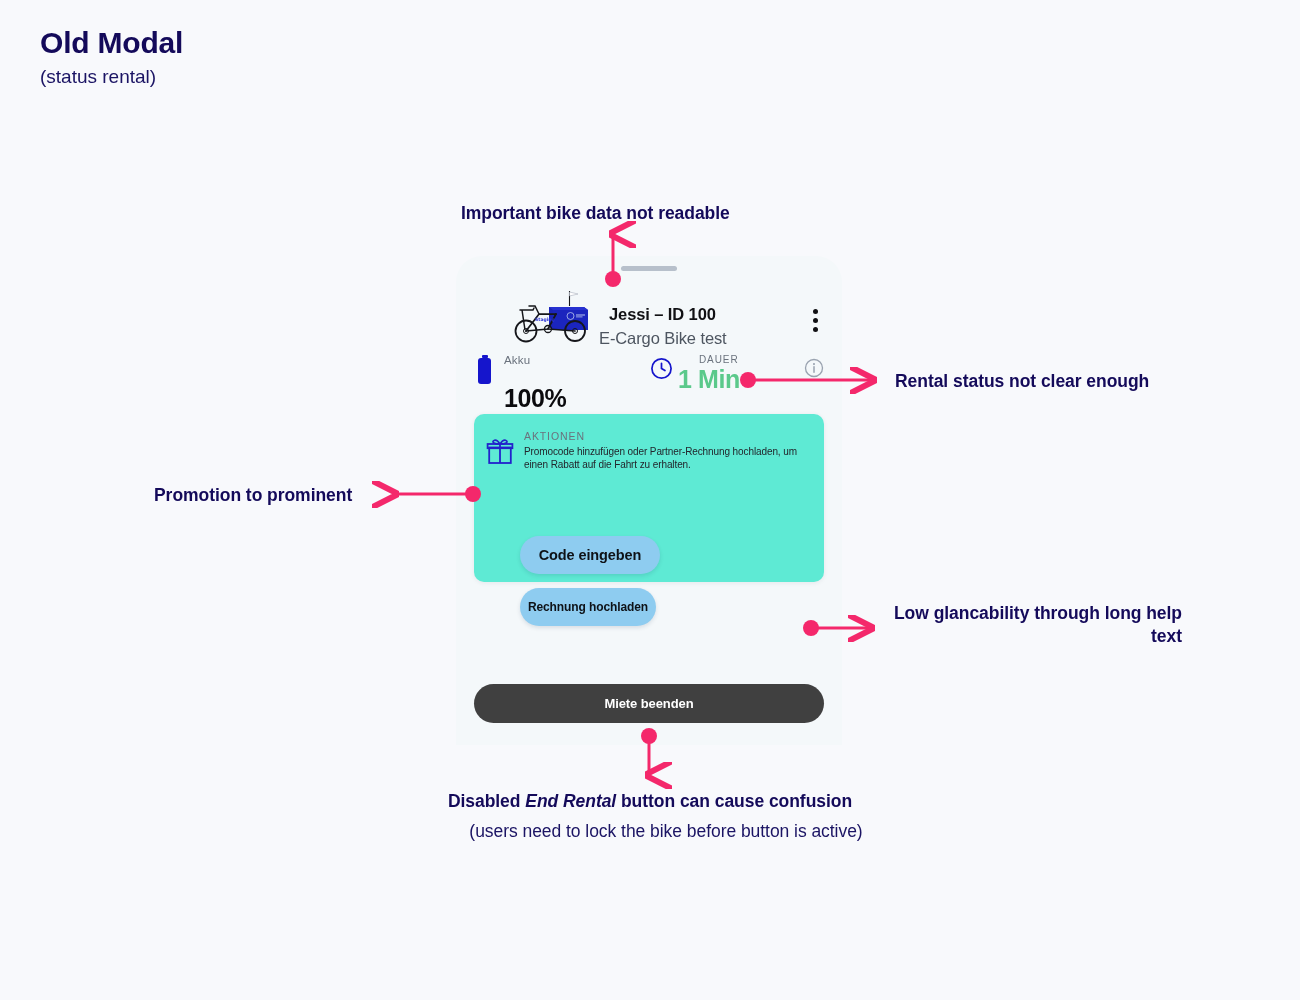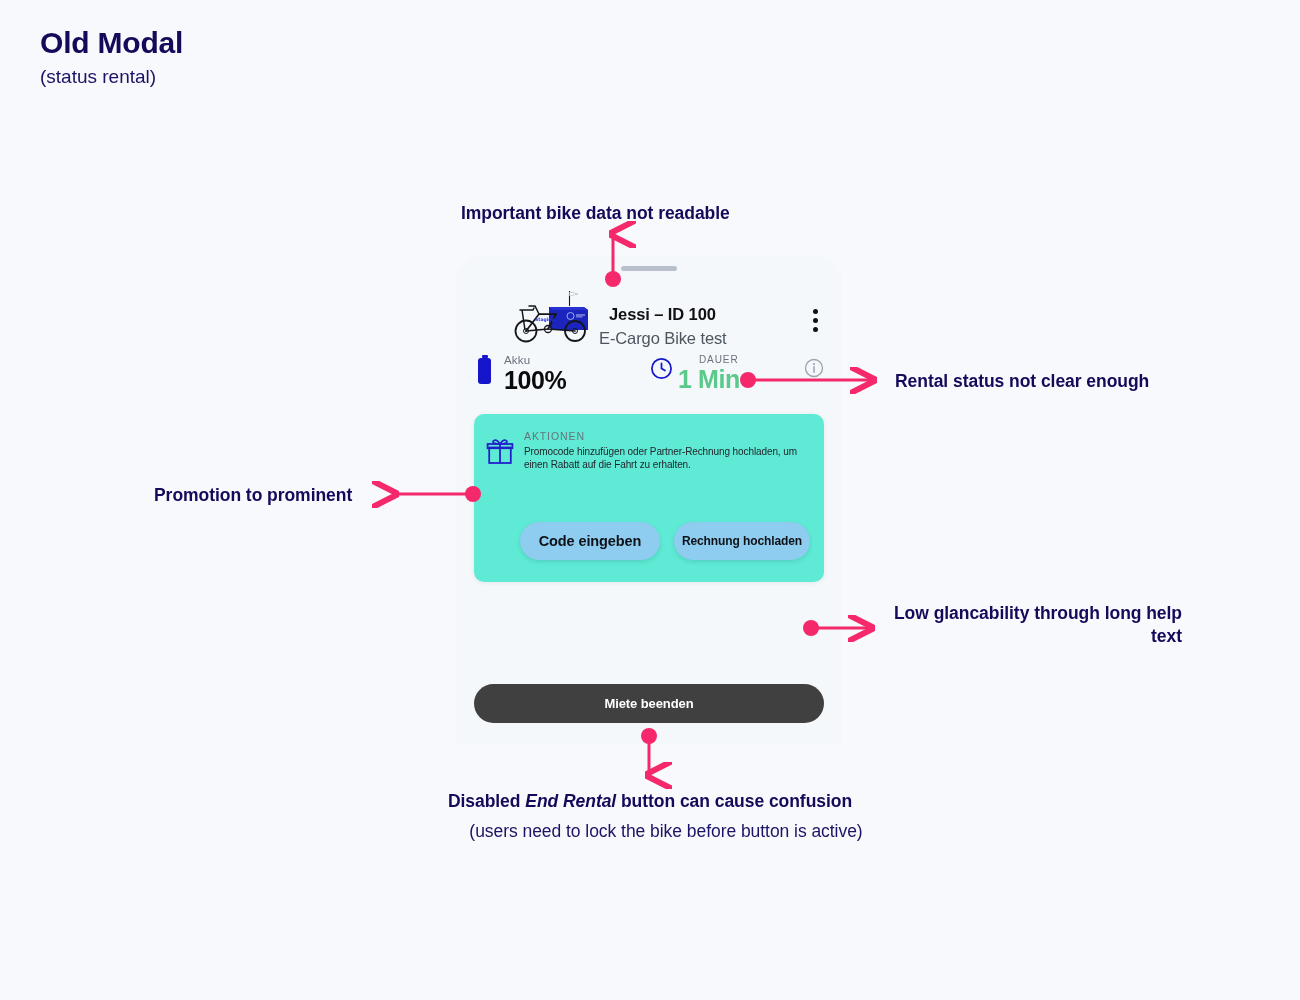--- a/index.html
+++ b/index.html
@@ -141,21 +141,21 @@
     font-size: 25px;
     font-weight: bold;
     letter-spacing: -0.4px;
     line-height: 1;
   }
   .stat-akku {
     position: absolute;
     left: 48px;
     top: 0;
   }
-  .stat-akku .stat-value { color: #0B0B0E; margin-top: 2px; }
+  .stat-akku .stat-value { color: #0B0B0E; margin-top: 20px; }
   .stat-dauer {
     position: absolute;
     left: 222px;
     top: 0;
   }
   .stat-dauer .stat-value { color: #5BC98B; margin-top: 2px; }
   .clock-icon {
     position: absolute;
     left: 194px;
     top: 3px;
@@ -202,23 +202,24 @@
     top: 32px;
     width: 288px;
     font-size: 10px;
     line-height: 1.28;
     color: #22262C;
     letter-spacing: -0.1px;
   }
   .promo-btns {
     position: absolute;
     left: 46px;
-    top: 108px;
+    top: 122px;
     display: flex;
     gap: 14px;
+    flex-direction: column;
   }
   .pill {
     background: #8ECCF0;
     border: none;
     border-radius: 22px;
     color: #0E1217;
     font-family: "Liberation Sans", sans-serif;
     font-weight: bold;
     cursor: pointer;
     box-shadow: 0 2px 4px rgba(20,40,70,0.12);

